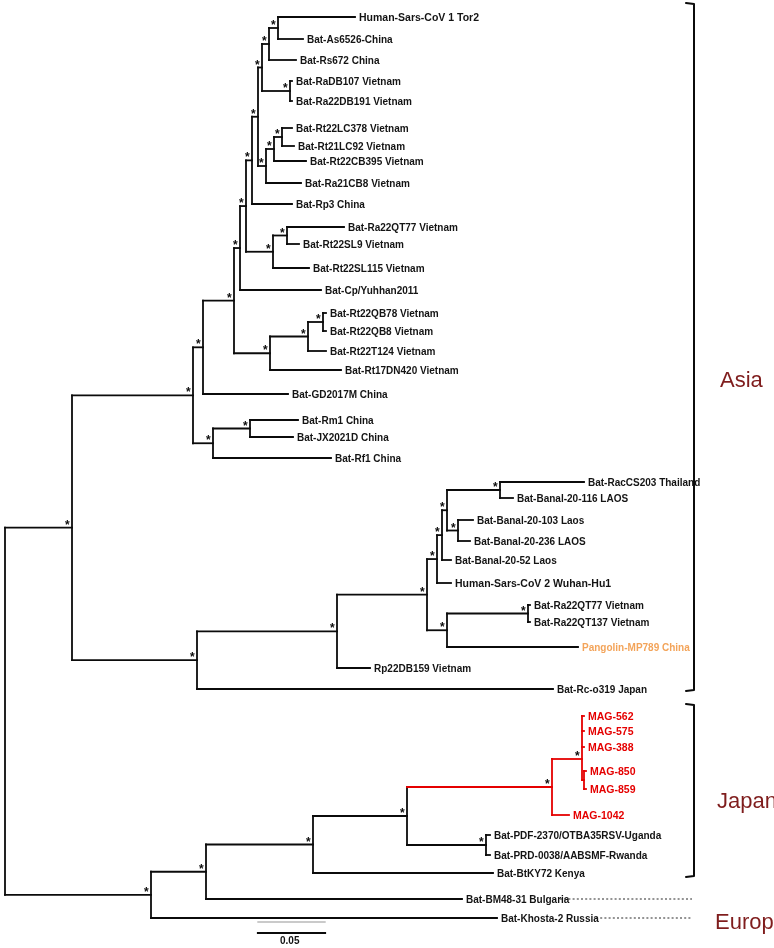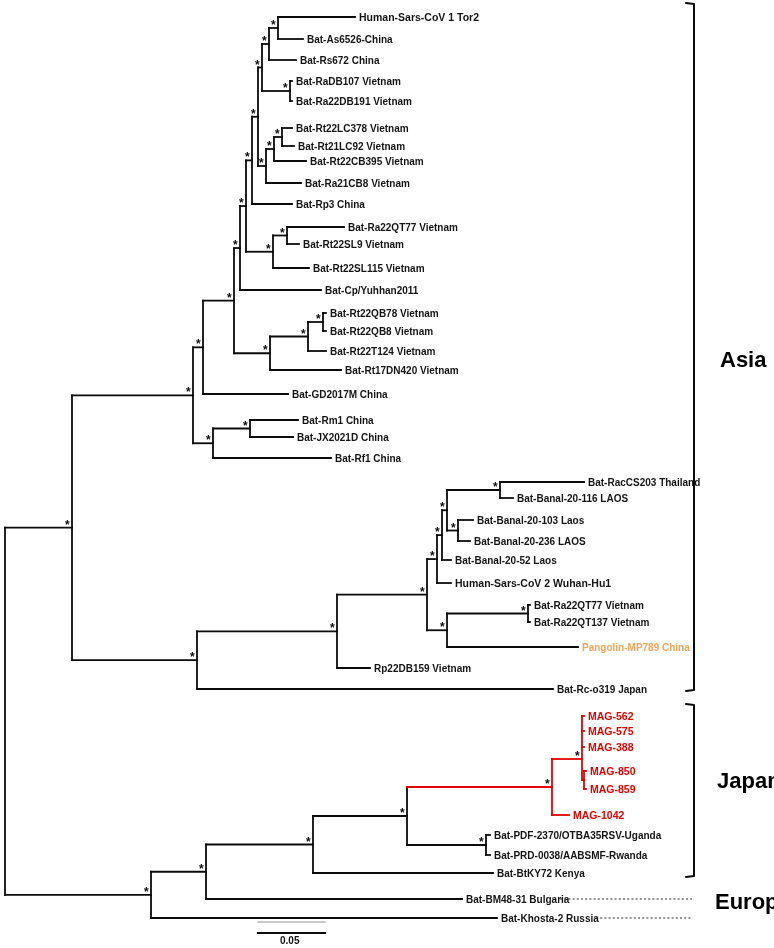--- a/index.html
+++ b/index.html
@@ -8,24 +8,25 @@
     width:774px;height:948px;
     background:#ffffff;
     font-family:"Liberation Sans", sans-serif;
     overflow:hidden;
   }
   #tree-svg{position:absolute;left:0;top:0;}
   .region-label{
     position:absolute;
     font-family:"Liberation Sans", sans-serif;
     font-size:22px;
-    font-weight:700;
-    color:#000000;
+    font-weight:400;
+    color:#7f1d1d;
     letter-spacing:0px;
     white-space:nowrap;
+    margin-top:20px;
   }
   .scale-label{
     position:absolute;
     font-family:"Liberation Sans", sans-serif;
     font-size:10px;
     font-weight:600;
     color:#111;
     white-space:nowrap;
   }
 </style>

